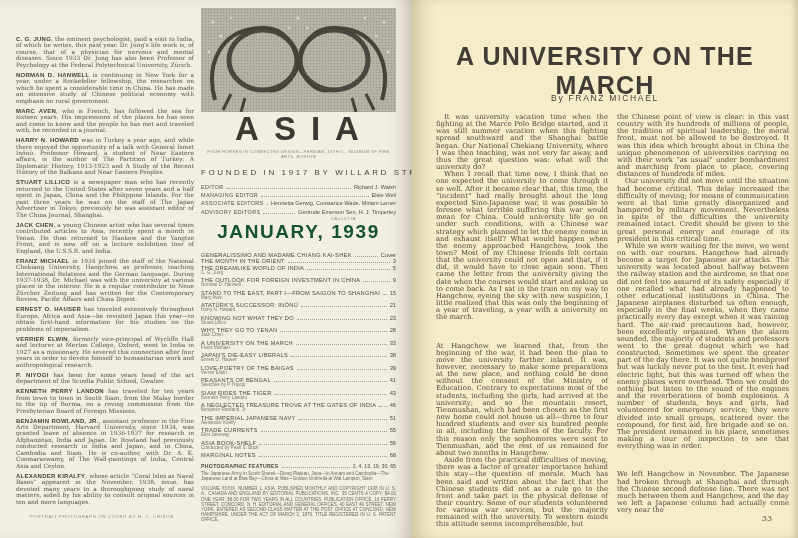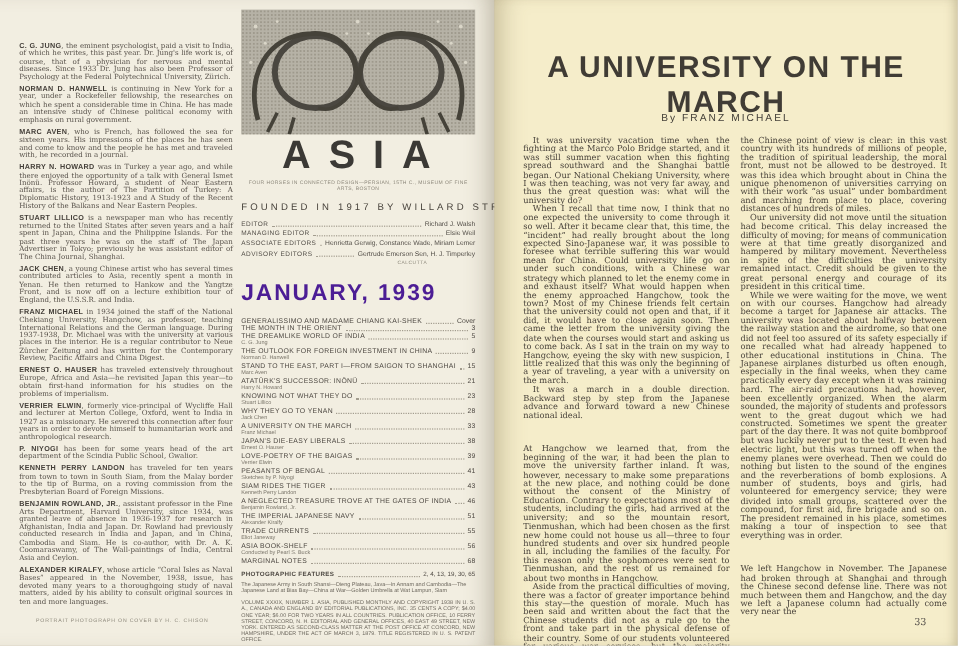--- a/index.html
+++ b/index.html
@@ -45,23 +45,23 @@
   .ed-row { display:flex; align-items:flex-end; margin-bottom:2.2px; }
   .ed-label { font-family:"Liberation Sans", sans-serif; font-size:5.4px;
               letter-spacing:.4px; color:#55504a; white-space:nowrap; }
   .leader { flex:1; border-bottom:1px dotted #a29c8e; margin:0 3px 1px; height:1px; }
   .ed-value { font-family:"Liberation Sans", sans-serif; font-size:5.6px;
               color:#55504a; white-space:nowrap; }
   .ed-note { text-align:right; padding-right:40px; margin-top:-1px;
              font-family:"Liberation Sans", sans-serif; font-size:4px;
              letter-spacing:.5px; color:#8d887b; }
   .ed-note:empty { display:none; }
-  .issue-date { margin-top:13px; text-align:left;
+  .issue-date { text-align:center;
                 font-family:"Liberation Sans", sans-serif; font-weight:bold;
-                font-size:19px; letter-spacing:1.6px; color:#4c1d95; }
+                font-size:19px; letter-spacing:1.6px; color:#14532d; }
   .toc { margin-top:9px; }
   .toc-row { margin-bottom:.5px; }
   .toc-line { display:flex; align-items:flex-end; }
   .toc-title { font-family:"Liberation Sans", sans-serif; font-size:5.7px;
                line-height:6px; letter-spacing:.3px; color:#4e4943; white-space:nowrap; }
   .toc-page { font-family:"Liberation Sans", sans-serif; font-size:5.7px; color:#4e4943; }
   .toc-author { font-family:"Liberation Sans", sans-serif; font-size:4.6px;
                 line-height:4.9px; color:#7c776c; margin-bottom:1.6px; }
   .toc-author:empty { display:none; }
   .photo-feat { margin-top:5px; }
@@ -331,21 +331,20 @@
   </div>
 
   <div class="right-page">
     <h1 class="a-title">A UNIVERSITY ON THE MARCH</h1>
     <div class="a-byline">By FRANZ MICHAEL</div>
 
     <div class="a-cols">
       <div class="a-col">
         <p class="apara">It was university vacation time when the fighting at the Marco Polo Bridge started, and it was still summer vacation when this fighting spread southward and the Shanghai battle began. Our National Chekiang University, where I was then teaching, was not very far away, and thus the great question was: what will the university do?</p>
         <p class="apara">When I recall that time now, I think that no one expected the university to come through it so well. After it became clear that, this time, the “incident” had really brought about the long expected Sino-Japanese war, it was possible to foresee what terrible suffering this war would mean for China. Could university life go on under such conditions, with a Chinese war strategy which planned to let the enemy come in and exhaust itself? What would happen when the enemy approached Hangchow, took the town? Most of my Chinese friends felt certain that the university could not open and that, if it did, it would have to close again soon. Then came the letter from the university giving the date when the courses would start and asking us to come back. As I sat in the train on my way to Hangchow, eyeing the sky with new suspicion, I little realized that this was only the beginning of a year of traveling, a year with a university on the march.</p>
-        <p class="apara">It was a march in a double direction. Backward step by step from the Japanese advance and forward toward a new Chinese national ideal.</p>
         <p class="apara sec">At Hangchow we learned that, from the beginning of the war, it had been the plan to move the university farther inland. It was, however, necessary to make some preparations at the new place, and nothing could be done without the consent of the Ministry of Education. Contrary to expectations most of the students, including the girls, had arrived at the university; and so the mountain resort, Tienmushan, which had been chosen as the first new home could not house us all—three to four hundred students and over six hundred people in all, including the families of the faculty. For this reason only the sophomores were sent to Tienmushan, and the rest of us remained for about two months in Hangchow.</p>
         <p class="apara">Aside from the practical difficulties of moving, there was a factor of greater importance behind this stay—the question of morale. Much has been said and written about the fact that the Chinese students did not as a rule go to the front and take part in the physical defense of their country. Some of our students volunteered for various war services, but the majority remained with the university. To western minds this attitude seems incomprehensible, but</p>
       </div>
       <div class="a-col">
         <p class="apara cont">the Chinese point of view is clear: in this vast country with its hundreds of millions of people, the tradition of spiritual leadership, the moral front, must not be allowed to be destroyed. It was this idea which brought about in China the unique phenomenon of universities carrying on with their work “as usual” under bombardment and marching from place to place, covering distances of hundreds of miles.</p>
         <p class="apara">Our university did not move until the situation had become critical. This delay increased the difficulty of moving; for means of communication were at that time greatly disorganized and hampered by military movement. Nevertheless in spite of the difficulties the university remained intact. Credit should be given to the great personal energy and courage of its president in this critical time.</p>
         <p class="apara">While we were waiting for the move, we went on with our courses. Hangchow had already become a target for Japanese air attacks. The university was located about halfway between the railway station and the airdrome, so that one did not feel too assured of its safety especially if one recalled what had already happened to other educational institutions in China. The Japanese airplanes disturbed us often enough, especially in the final weeks, when they came practically every day except when it was raining hard. The air-raid precautions had, however, been excellently organized. When the alarm sounded, the majority of students and professors went to the great dugout which we had constructed. Sometimes we spent the greater part of the day there. It was not quite bombproof but was luckily never put to the test. It even had electric light, but this was turned off when the enemy planes were overhead. Then we could do nothing but listen to the sound of the engines and the reverberations of bomb explosions. A number of students, boys and girls, had volunteered for emergency service; they were divided into small groups, scattered over the compound, for first aid, fire brigade and so on. The president remained in his place, sometimes making a tour of inspection to see that everything was in order.</p>
         <p class="apara sec">We left Hangchow in November. The Japanese had broken through at Shanghai and through the Chinese second defense line. There was not much between them and Hangchow, and the day we left a Japanese column had actually come very near the</p>
       </div>
     </div>

